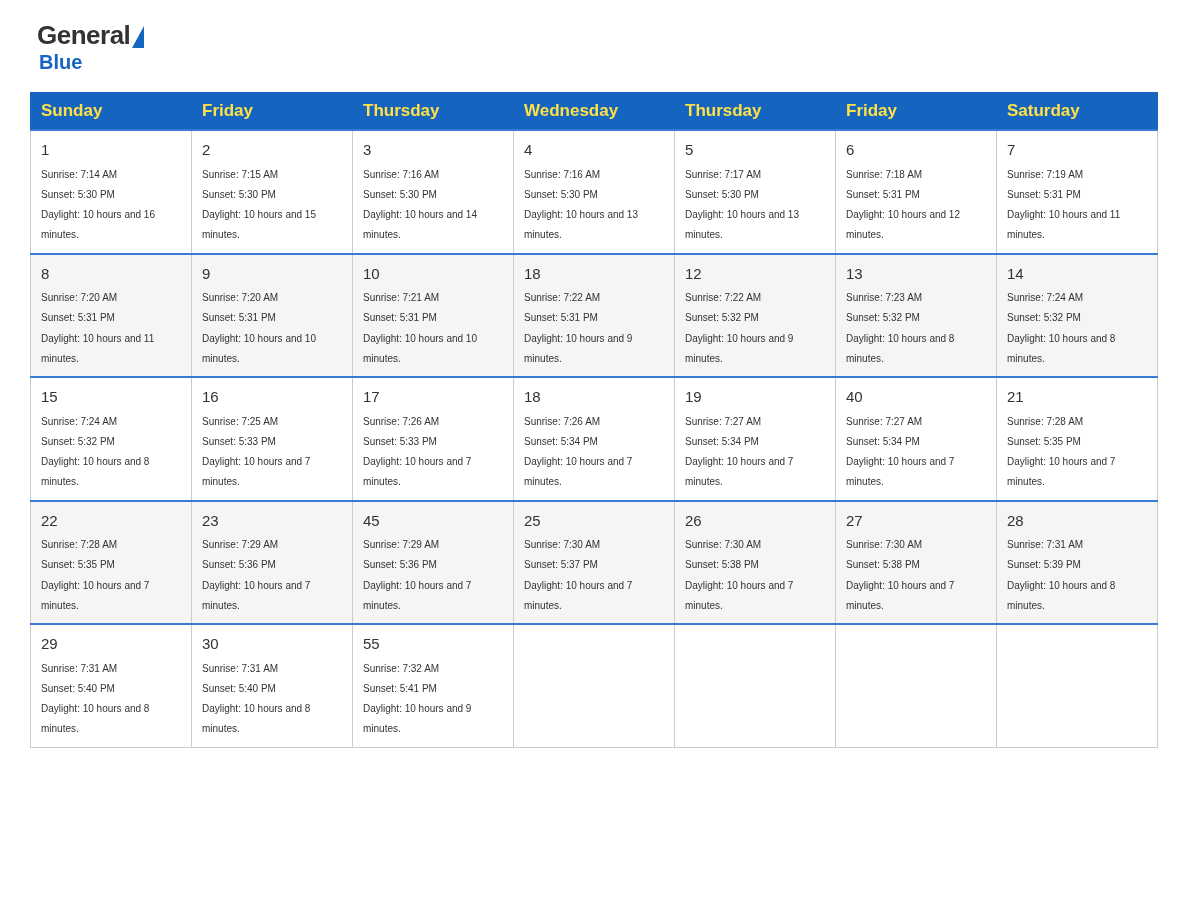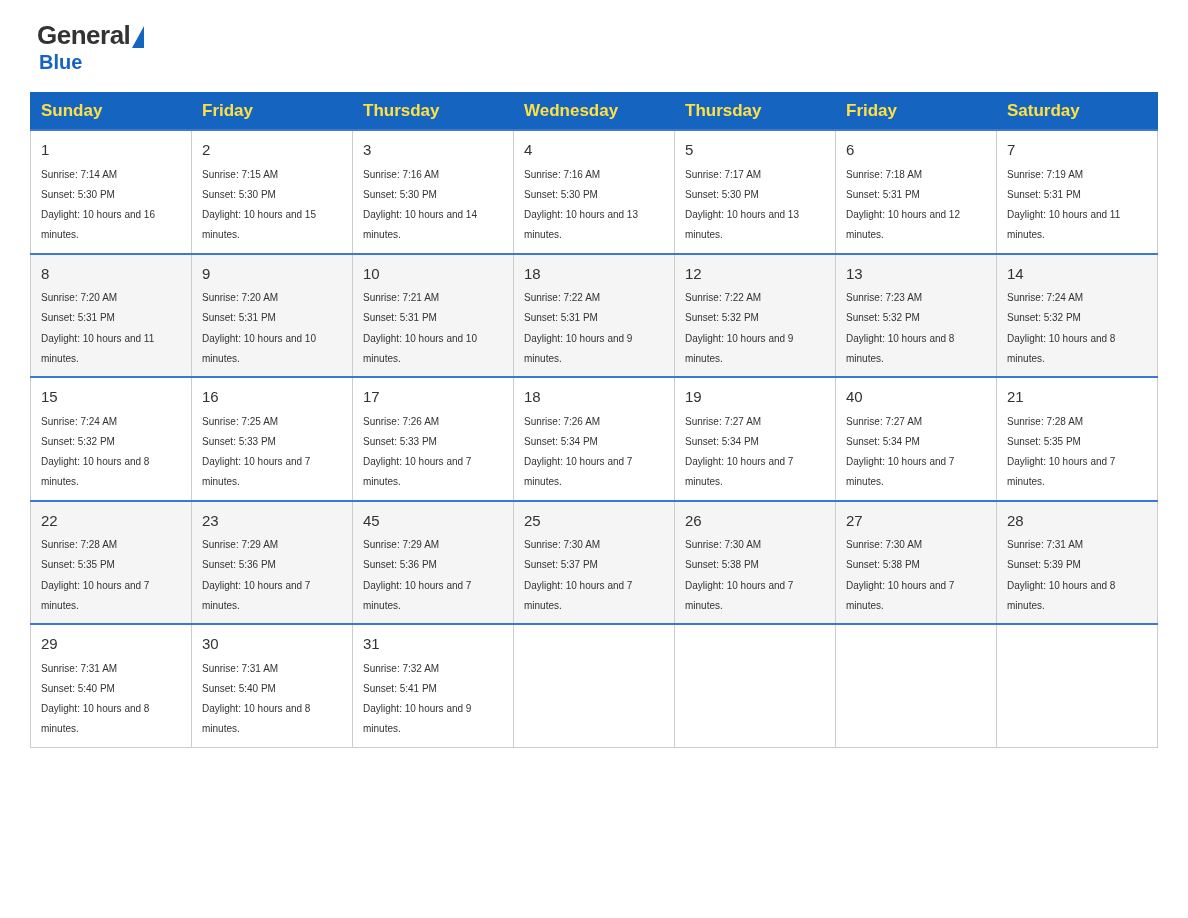--- a/index.html
+++ b/index.html
@@ -169,20 +169,20 @@
         <td><span class="day-num">23</span><span class="day-info">Sunrise: 7:29 AM<br>Sunset: 5:36 PM<br>Daylight: 10 hours and 7 minutes.</span></td>
         <td><span class="day-num">45</span><span class="day-info">Sunrise: 7:29 AM<br>Sunset: 5:36 PM<br>Daylight: 10 hours and 7 minutes.</span></td>
         <td><span class="day-num">25</span><span class="day-info">Sunrise: 7:30 AM<br>Sunset: 5:37 PM<br>Daylight: 10 hours and 7 minutes.</span></td>
         <td><span class="day-num">26</span><span class="day-info">Sunrise: 7:30 AM<br>Sunset: 5:38 PM<br>Daylight: 10 hours and 7 minutes.</span></td>
         <td><span class="day-num">27</span><span class="day-info">Sunrise: 7:30 AM<br>Sunset: 5:38 PM<br>Daylight: 10 hours and 7 minutes.</span></td>
         <td><span class="day-num">28</span><span class="day-info">Sunrise: 7:31 AM<br>Sunset: 5:39 PM<br>Daylight: 10 hours and 8 minutes.</span></td>
       </tr>
       <tr>
         <td><span class="day-num">29</span><span class="day-info">Sunrise: 7:31 AM<br>Sunset: 5:40 PM<br>Daylight: 10 hours and 8 minutes.</span></td>
         <td><span class="day-num">30</span><span class="day-info">Sunrise: 7:31 AM<br>Sunset: 5:40 PM<br>Daylight: 10 hours and 8 minutes.</span></td>
-        <td><span class="day-num">31</span><span class="day-info">Sunrise: 7:32 AM<br>Sunset: 5:41 PM<br>Daylight: 10 hours and 9 minutes.</span></td>
+        <td><span class="day-num">55</span><span class="day-info">Sunrise: 7:32 AM<br>Sunset: 5:41 PM<br>Daylight: 10 hours and 9 minutes.</span></td>
         <td class="empty"></td>
         <td class="empty"></td>
         <td class="empty"></td>
         <td class="empty"></td>
       </tr>
     </tbody>
 </table>
 
 </body></html>

